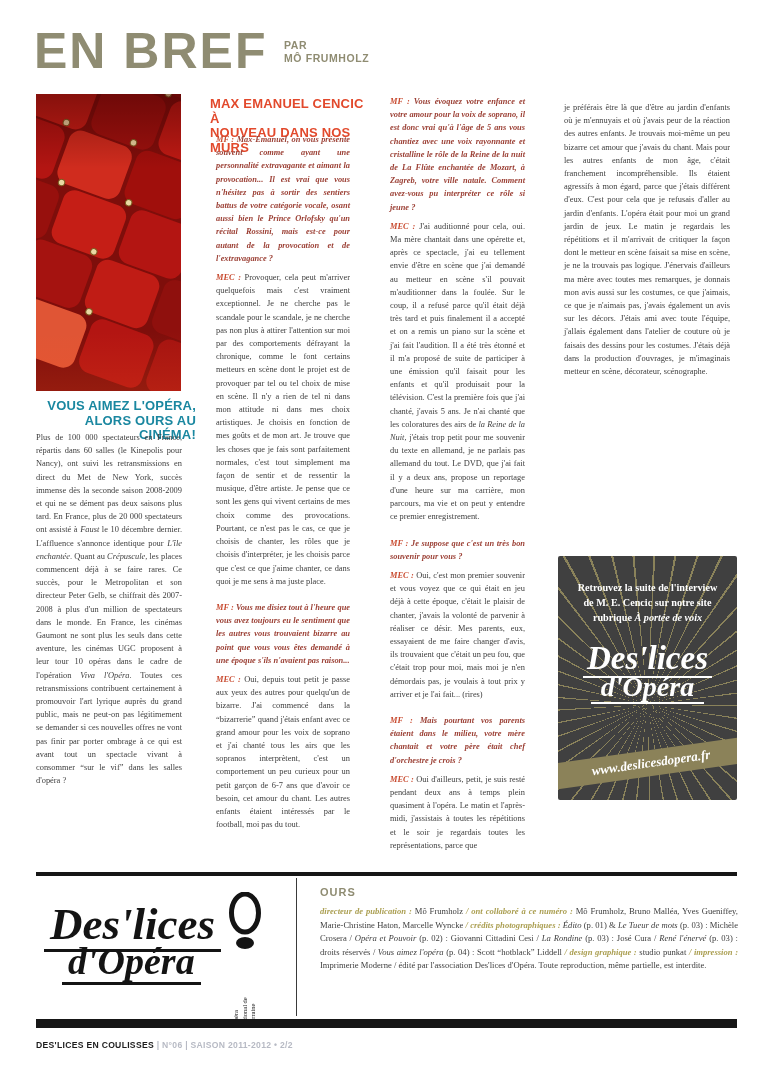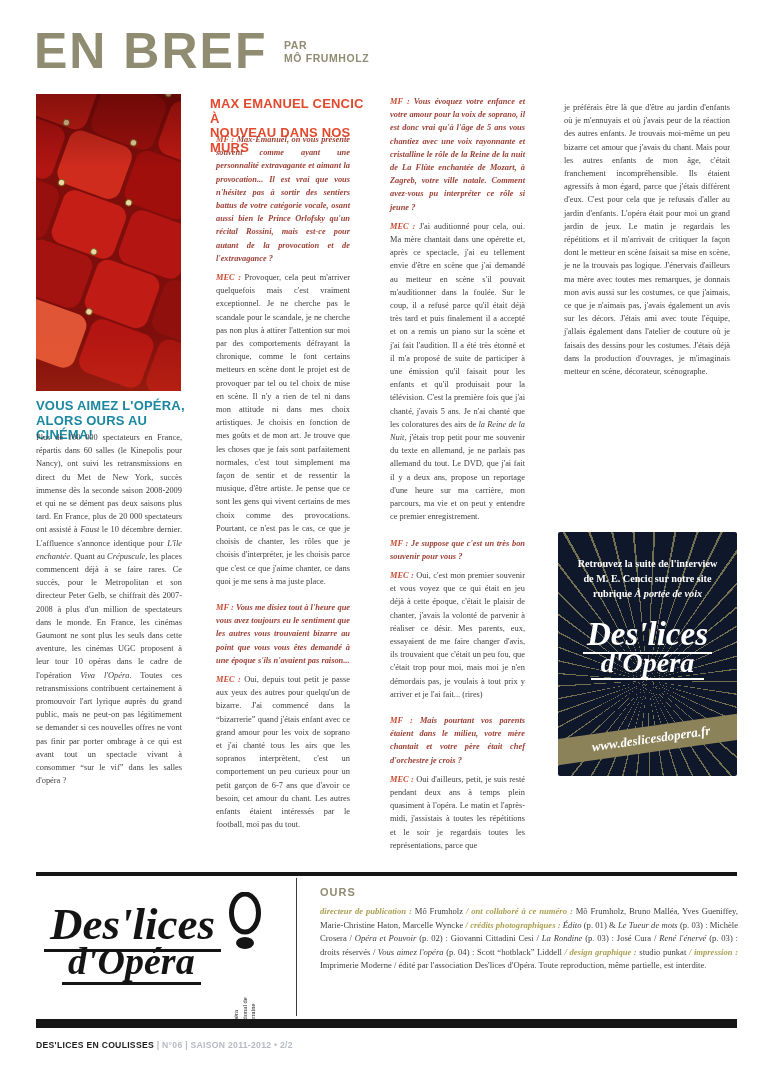--- a/index.html
+++ b/index.html
@@ -13,32 +13,32 @@
   .byline{left:284px;top:39px;font-family:"Liberation Sans",sans-serif;font-weight:700;
           font-size:10.5px;line-height:12.5px;color:#8f8c72;letter-spacing:.6px;}
 
   
   .photo{left:36px;top:94px;width:145px;height:297px;overflow:hidden;}
   .photo svg{display:block;width:100%;height:100%;}
 
   
   .colhead{font-family:"Liberation Sans",sans-serif;font-weight:800;font-size:13px;
            line-height:14.6px;letter-spacing:.2px;}
-  .teal-h{color:#1a87a0;}
+  .teal-h{color:#1a87a0;text-align:right;}
   .red-h{color:#e2492c;}
   .body-col{font-size:8.4px;line-height:13.2px;text-align:justify;}
   .body-col p{margin:6px;}
   .body-col p.q{color:#9c4136;font-weight:700;font-style:italic;margin-top:13px;}
   .body-col p.q:first-child{margin-top:0;}
   .spk{color:#c84b30;font-weight:700;font-style:italic;}
   .body-col i, .leadpara i{font-style:italic;}
   .leadpara{font-size:8.4px;line-height:13.2px;text-align:justify;margin:0;}
 
   
-  .promo{left:558px;top:532px;width:179px;height:244px;background:#0f172a;overflow:hidden;border-radius:2px;}
+  .promo{left:558px;top:556px;width:179px;height:244px;background:#404040;overflow:hidden;border-radius:2px;}
   .promo .rays{position:absolute;inset:-45px;
       background:repeating-conic-gradient(from 3deg at 50% 58%,transparent 0deg 7.2deg,rgba(199,185,112,.55) 7.2deg 8deg);}
   .promo-text{position:absolute;left:0;right:0;top:24px;text-align:center;color:#fff;
       font-weight:700;font-size:10.2px;line-height:15px;z-index:2;}
   .promo-logo{position:absolute;left:0;right:0;top:86px;text-align:center;color:#fff;z-index:2;
       font-style:italic;font-weight:700;}
   .promo-logo .l1{font-size:33px;line-height:33px;border-bottom:2px solid #fff;display:inline-block;padding:0 4px 1px;}
   .promo-logo .l2{font-size:28px;line-height:26px;margin-top:-4px;border-bottom:2px solid #fff;display:inline-block;padding:0 10px 2px;}
   .promo-banner{position:absolute;left:-12px;width:210px;top:194px;transform:rotate(-8deg);
       background:#8b8259;color:#fff;font-style:italic;font-weight:700;font-size:13px;

